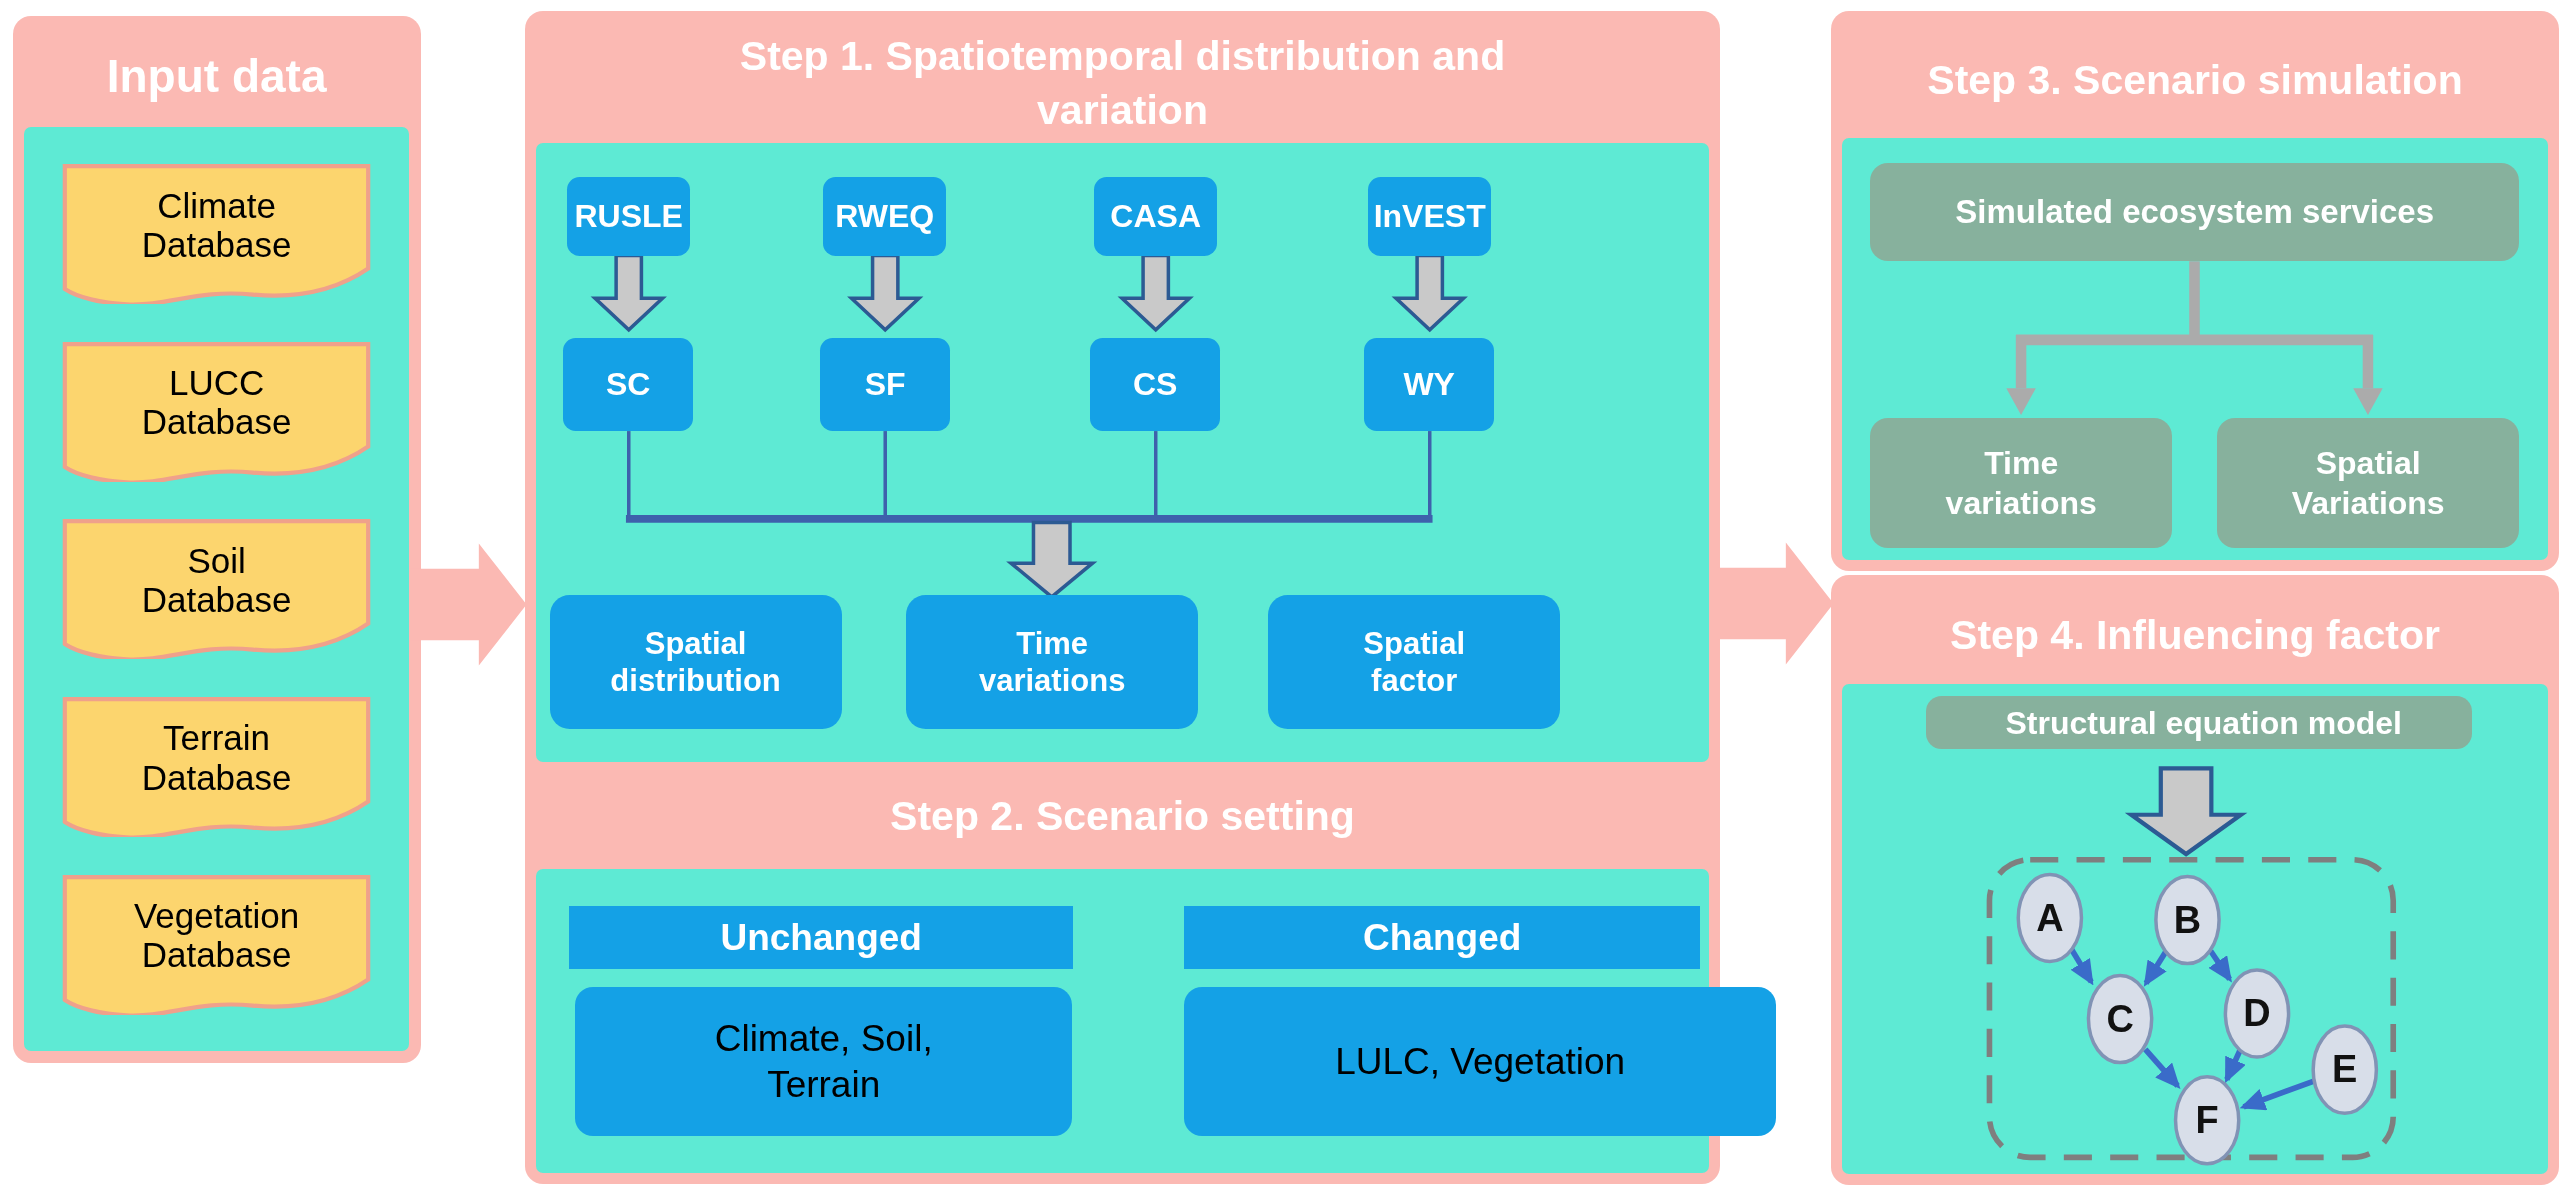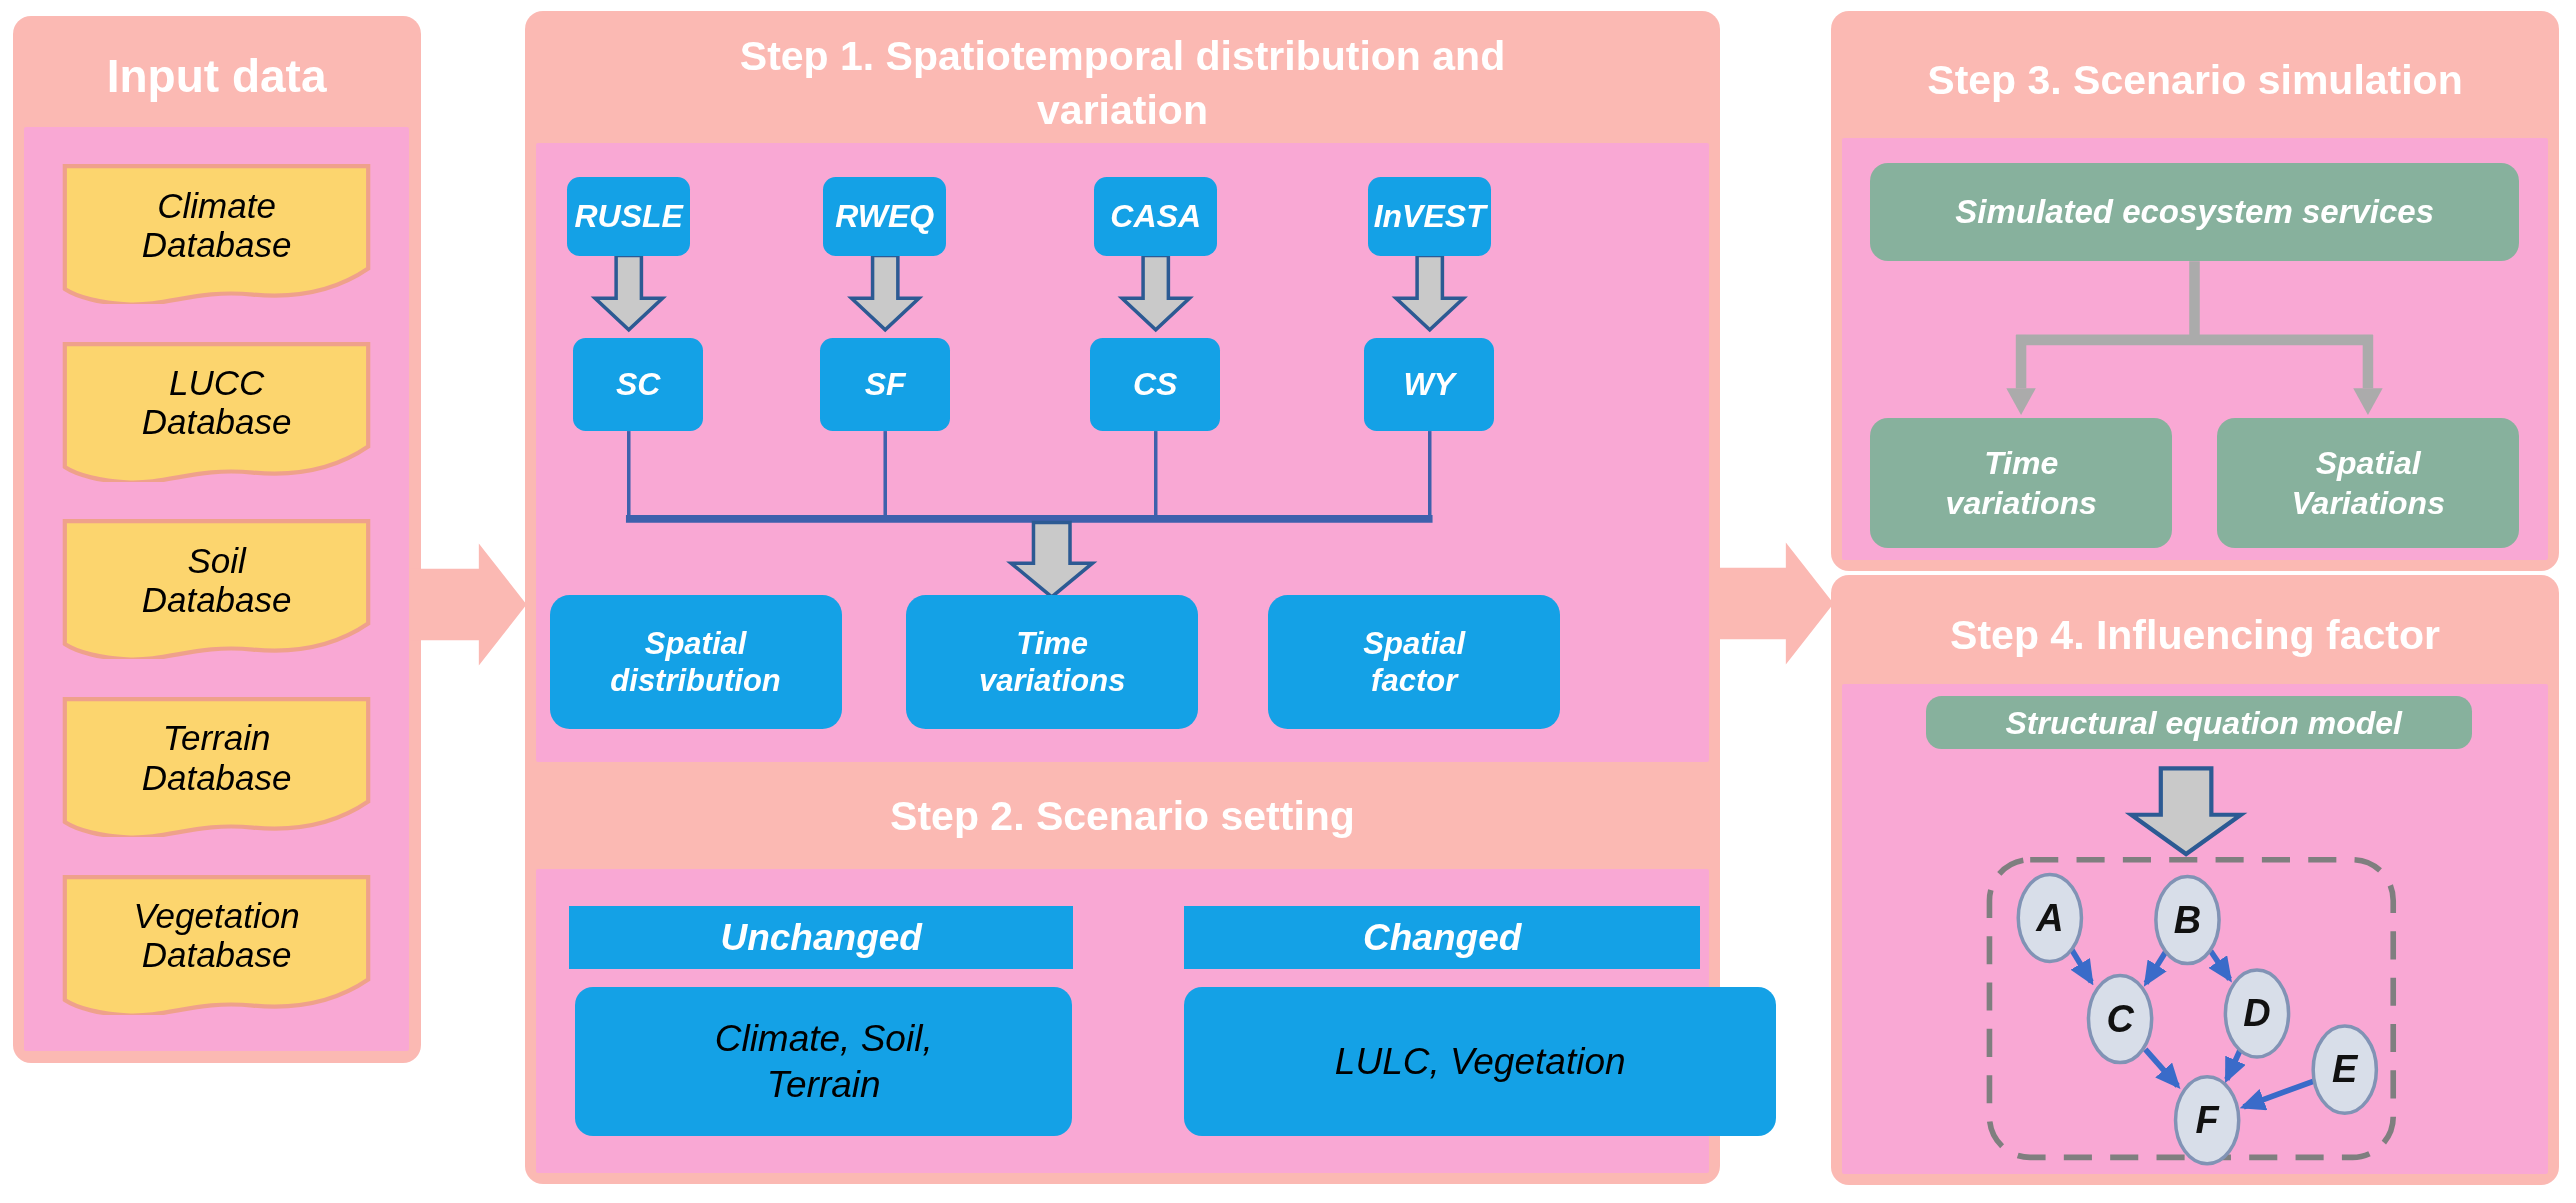--- a/index.html
+++ b/index.html
@@ -8,21 +8,21 @@
     font-family:"Liberation Sans", sans-serif; overflow:hidden;
   }
   .panel {
     position:absolute; background:#FBB9B3; border-radius:18px;
     padding:11.2px; box-sizing:border-box; display:flex; flex-direction:column;
   }
   .panel-header {
     flex:0 0 auto; color:#ffffff; font-weight:bold; text-align:center;
     display:flex; flex-direction:column; justify-content:center; line-height:1.32;
   }
-  .panel-body { background:#f9a8d4; border-radius:2px; position:relative; flex:1 1 auto;font-style:italic; }
+  .panel-body { background:#5eead4; border-radius:7px; position:relative; flex:1 1 auto; }
 
   
   #input-panel { left:12.6px; top:15.5px; width:408px; height:1047px; }
   #input-panel .panel-header { height:100px; font-size:46px; }
   #input-panel .panel-body {
     display:flex; flex-direction:column; justify-content:space-evenly; align-items:center;
   }
   .doc { position:relative; width:309px; height:141px; }
   .doc svg { position:absolute; left:0; top:0; }
   .doc-label {
@@ -168,21 +168,21 @@
       <div class="bluebox model-box" style="left:287px;">
           <span>RWEQ</span>
         </div>
       <div class="bluebox model-box" style="left:558px;">
           <span>CASA</span>
         </div>
       <div class="bluebox model-box" style="left:832px;">
           <span>InVEST</span>
         </div>
 
-      <div class="bluebox svc-box" style="left:37px;align-items:center;">
+      <div class="bluebox svc-box" style="left:27px;align-items:center;">
           <span>SC</span>
         </div>
       <div class="bluebox svc-box" style="left:284px;">
           <span>SF</span>
         </div>
       <div class="bluebox svc-box" style="left:554px;">
           <span>CS</span>
         </div>
       <div class="bluebox svc-box" style="left:828px;">
           <span>WY</span>

